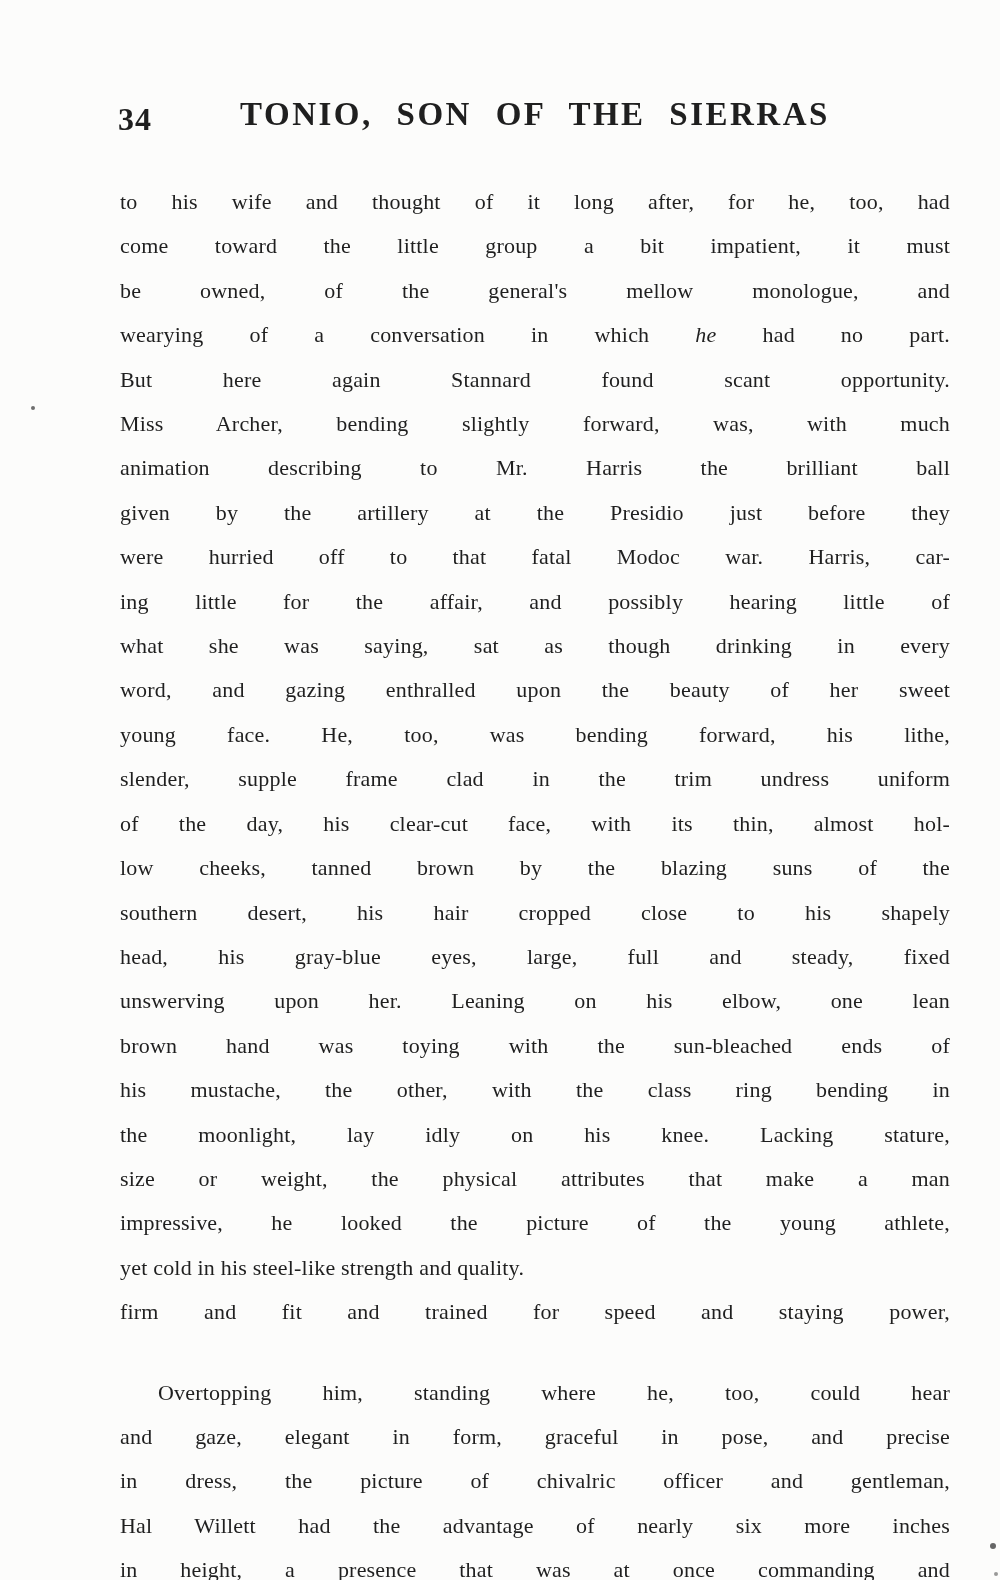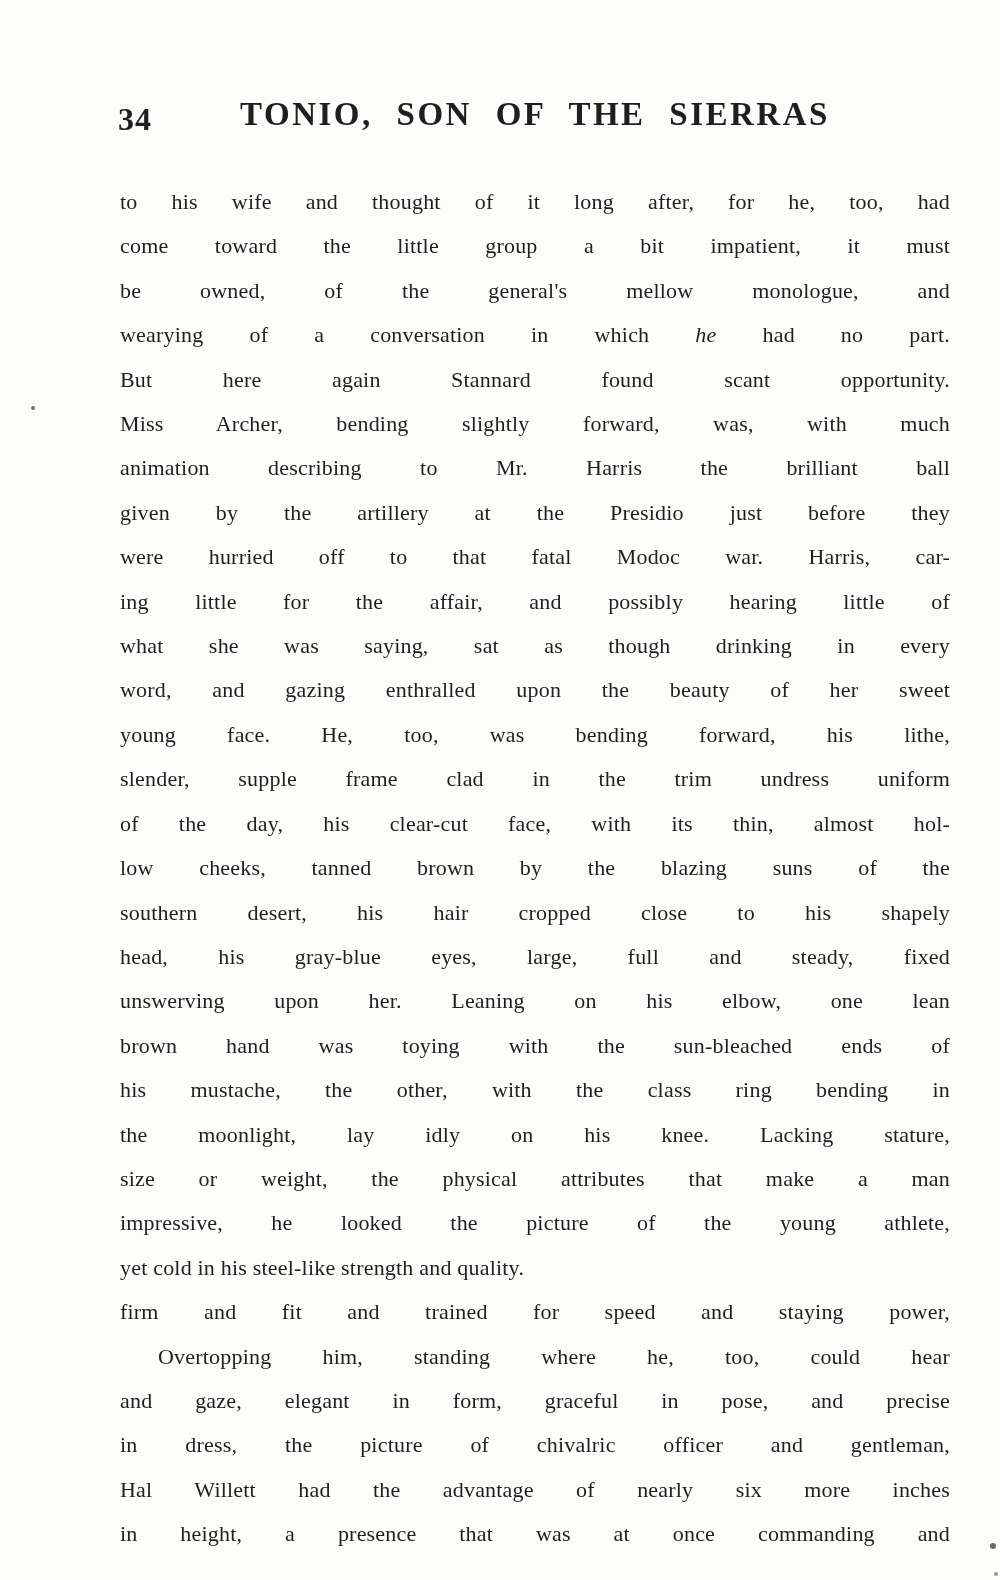--- a/index.html
+++ b/index.html
@@ -49,20 +49,21 @@
   .line{
     text-align:justify;
     text-align-last:justify;
     min-height:44.4px;
   }
   .line.no-justify{
     text-align-last:left;
   }
   .line.indent{
     text-indent:38px;
+    margin-top:36px;
   }
   .speck{
     position:absolute;
     border-radius:50%;
     background:#555;
   }
   .speck-a{left:31px;top:406px;width:4px;height:4px;opacity:.85;}
   .speck-b{left:990px;top:1543px;width:6px;height:6px;opacity:.9;}
   .speck-c{left:994px;top:1572px;width:4px;height:4px;opacity:.6;}
 </style>

